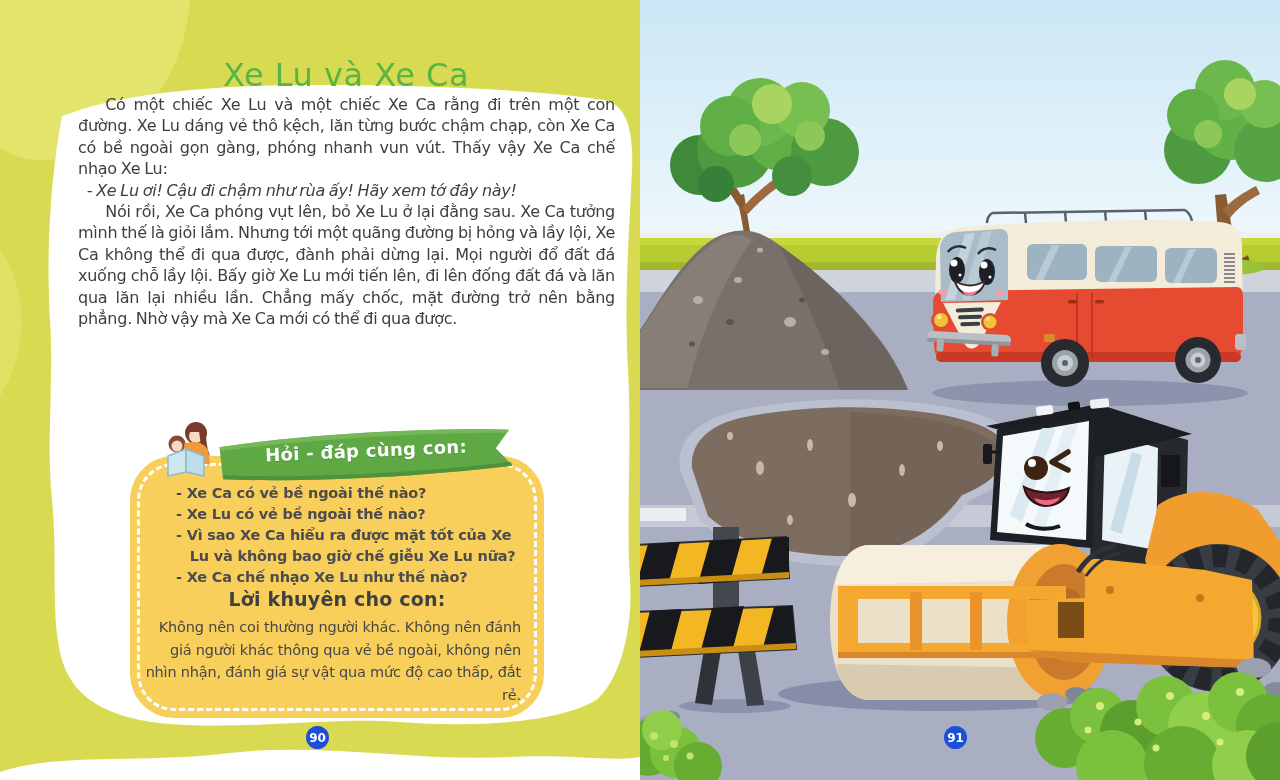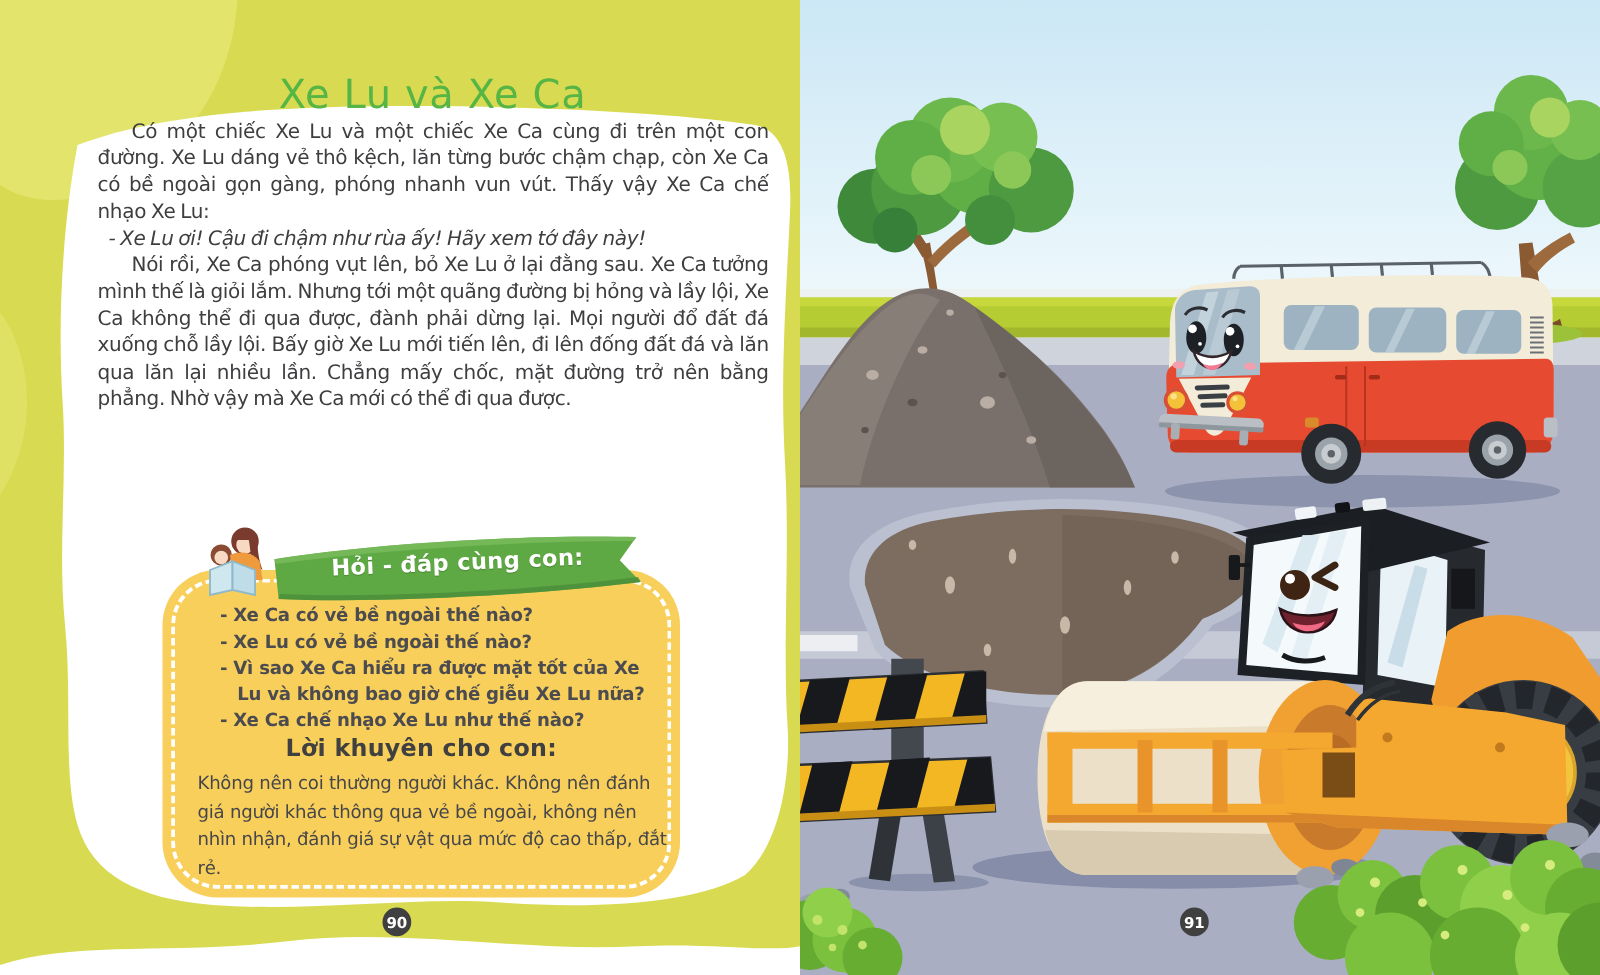--- a/index.html
+++ b/index.html
@@ -21,23 +21,23 @@
   .ribbon{left:210px;top:429px;width:310px;height:52px;}
   .ribbon .ribbon-label{position:absolute;left:18px;top:11px;width:276px;text-align:center;
         color:#fff;font-weight:bold;font-size:18px;transform:rotate(-2.5deg);letter-spacing:.3px;
         text-shadow:0 1px 0 rgba(60,110,40,.45);}
   .family-icon{left:156px;top:420px;width:64px;height:62px;}
   .questions{left:176px;top:483px;width:346px;font-size:14.5px;line-height:21px;
              font-weight:bold;color:#4b4b50;letter-spacing:-.2px;}
   .questions .q{padding-left:.95em;text-indent:-.95em;margin:0;}
   .advice-title{left:130px;top:588px;width:414px;text-align:center;
                 font-size:19px;font-weight:bold;color:#404040;letter-spacing:.2px;}
-  .advice{left:158px;top:616px;width:376px;text-align:left;font-size:14.5px;
+  .advice{left:145px;top:616px;width:376px;text-align:right;font-size:14.5px;
           line-height:22.6px;color:#47474b;letter-spacing:-.2px;}
-  .page-badge{width:23px;height:23px;border-radius:50%;background:#404040;color:#fff;
+  .page-badge{width:23px;height:23px;border-radius:50%;background:#1d4ed8;color:#fff;
               font-size:12px;font-weight:bold;display:flex;align-items:center;justify-content:center;}
   #badge-90{left:306px;top:726px;}
   
   #page-right{left:640px;top:0;width:640px;height:780px;}
   #badge-91{left:304px;top:726px;}
 </style>
 </head>
 <body>
 
 <div id="app">
@@ -53,21 +53,21 @@
                C560,722 480,728 400,722 C330,717 250,730 170,724
                C110,719 74,700 62,660 C50,618 58,560 52,500
                C46,440 54,380 50,320 C46,255 50,180 62,116 Z" fill="#ffffff"></path>
       <path d="M0,772 C60,752 140,764 230,753 C320,742 420,762 510,757
                C570,754 615,762 640,757 L640,780 L0,780 Z" fill="#ffffff"></path>
     </svg>
 
     <div class="abs title">Xe Lu và Xe Ca</div>
 
     <div class="abs story">
-      <p class="p-indent">Có một chiếc Xe Lu và một chiếc Xe Ca cùng đi trên một con đường. Xe Lu dáng vẻ thô kệch, lăn từng bước chậm chạp, còn Xe Ca có bề ngoài gọn gàng, phóng nhanh vun vút. Thấy vậy Xe Ca chế nhạo Xe Lu:</p>
+      <p class="p-indent">Có một chiếc Xe Lu và một chiếc Xe Ca rằng đi trên một con đường. Xe Lu dáng vẻ thô kệch, lăn từng bước chậm chạp, còn Xe Ca có bề ngoài gọn gàng, phóng nhanh vun vút. Thấy vậy Xe Ca chế nhạo Xe Lu:</p>
       <p class="p-dialog">- Xe Lu ơi! Cậu đi chậm như rùa ấy! Hãy xem tớ đây này!</p>
       <p class="p-indent">Nói rồi, Xe Ca phóng vụt lên, bỏ Xe Lu ở lại đằng sau. Xe Ca tưởng mình thế là giỏi lắm. Nhưng tới một quãng đường bị hỏng và lầy lội, Xe Ca không thể đi qua được, đành phải dừng lại. Mọi người đổ đất đá xuống chỗ lầy lội. Bấy giờ Xe Lu mới tiến lên, đi lên đống đất đá và lăn qua lăn lại nhiều lần. Chẳng mấy chốc, mặt đường trở nên bằng phẳng. Nhờ vậy mà Xe Ca mới có thể đi qua được.</p>
     </div>
 
     <div class="abs qa-box"></div>
 
     <div class="abs ribbon">
       <svg width="310" height="52" viewBox="0 0 310 52">
         <g transform="rotate(-2.5 155 26)">
           <path d="M10,12 C90,3 215,1 300,7 L286,25 L302,43 C215,50 90,51 12,44 Z" fill="#5fa945"></path>

